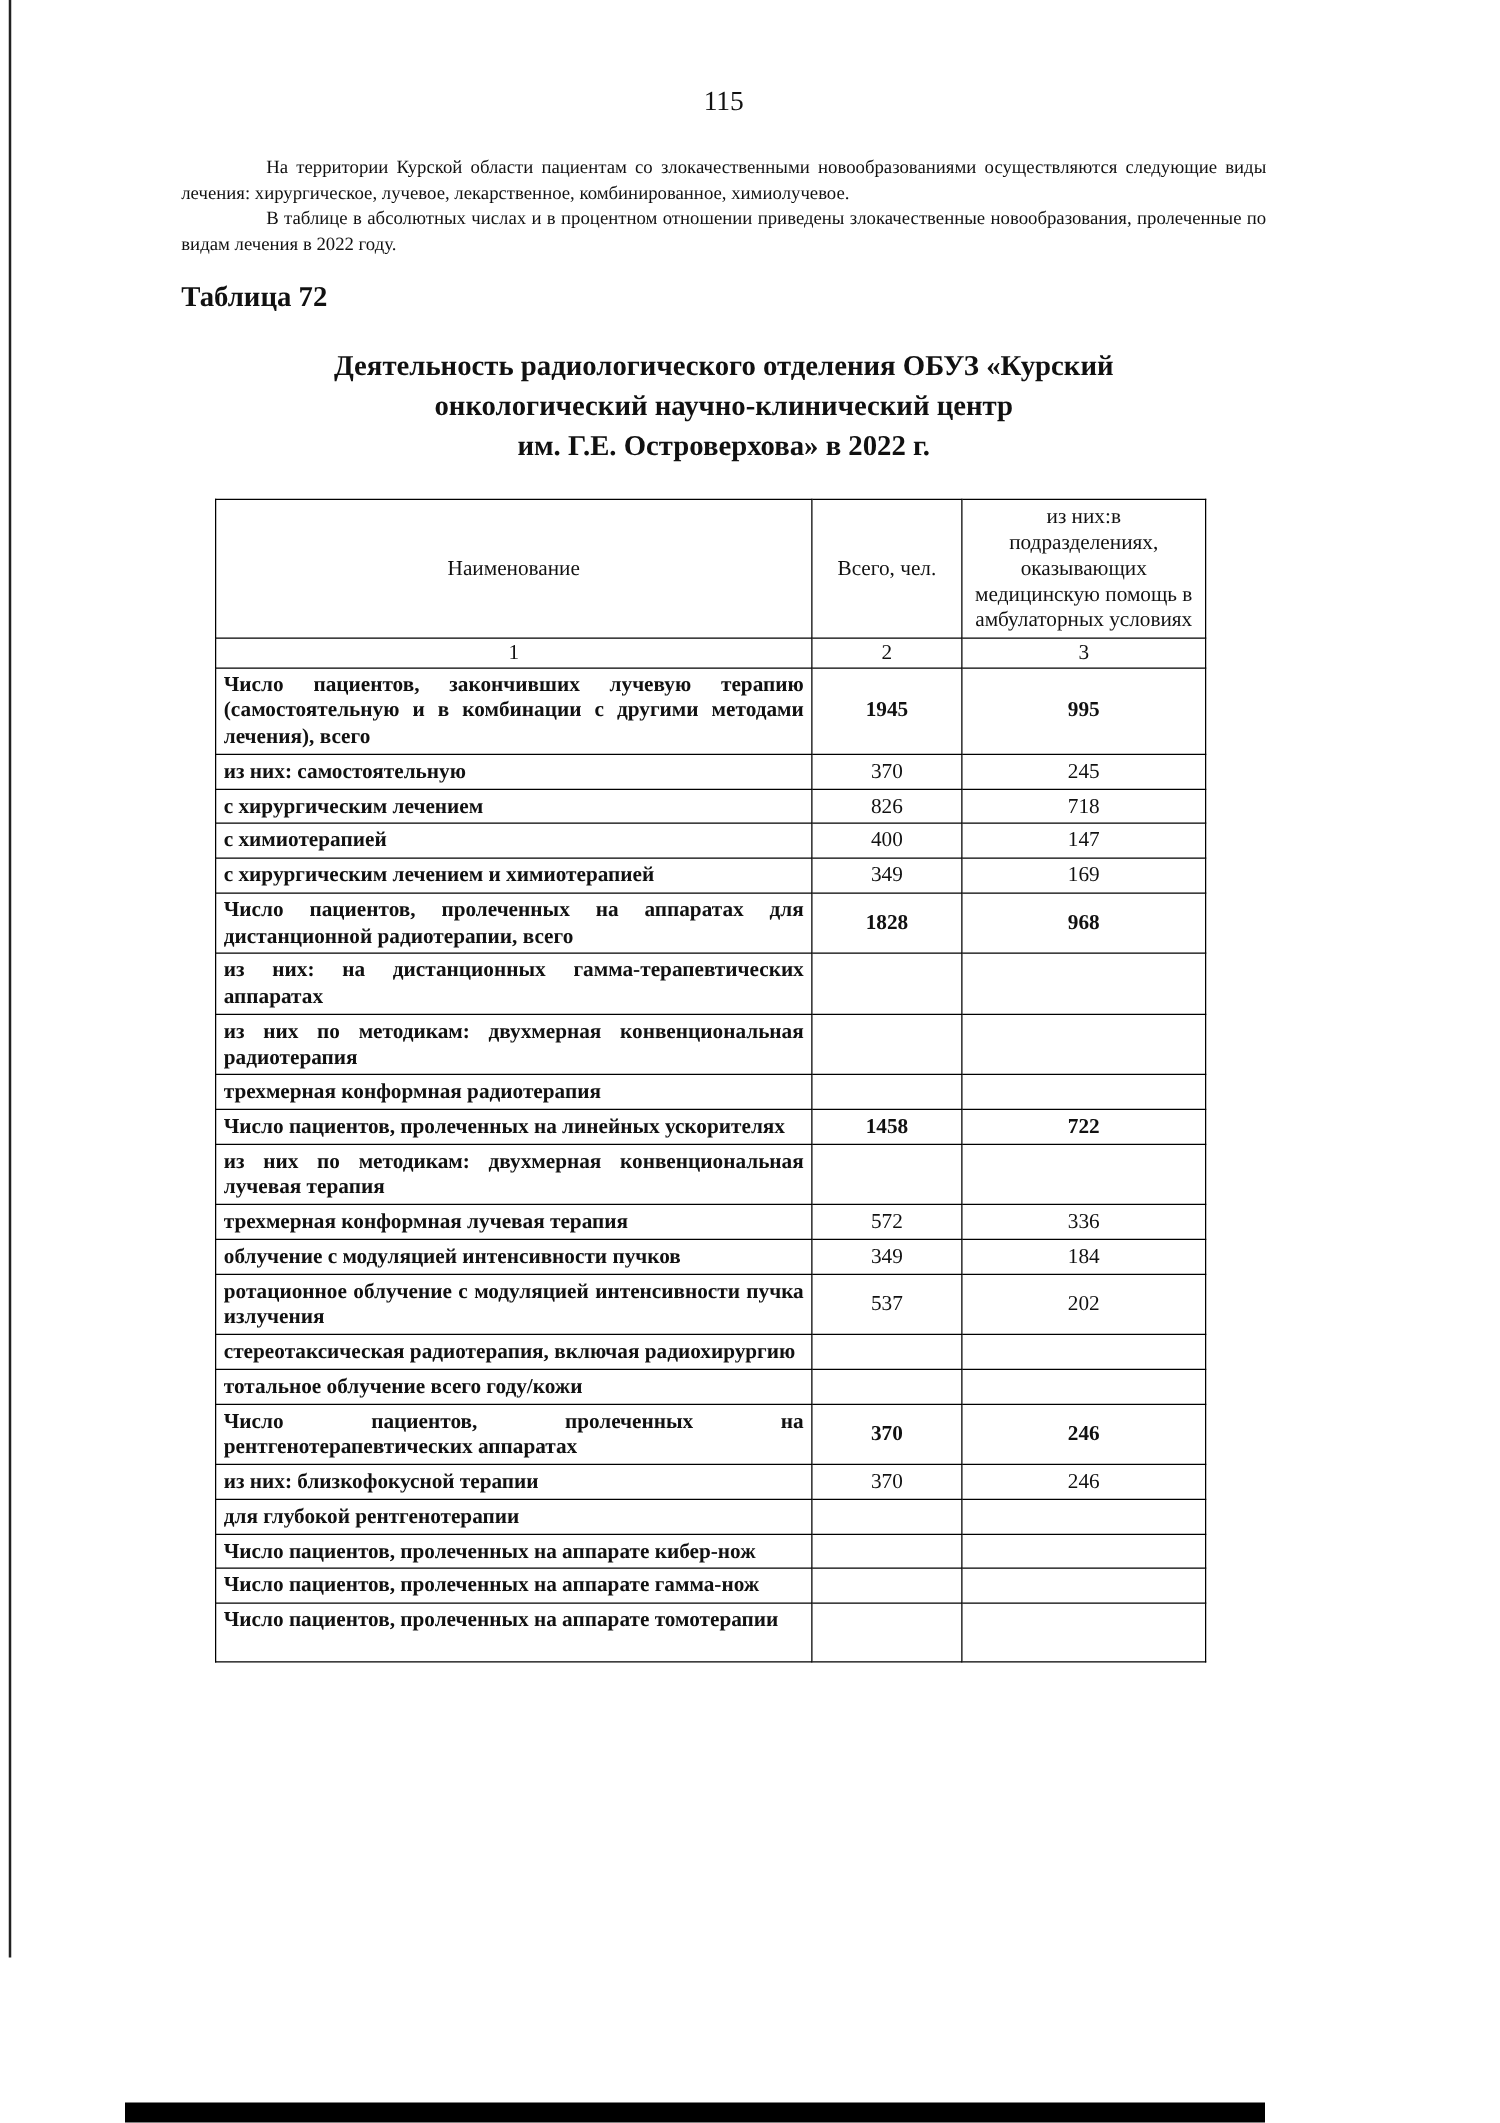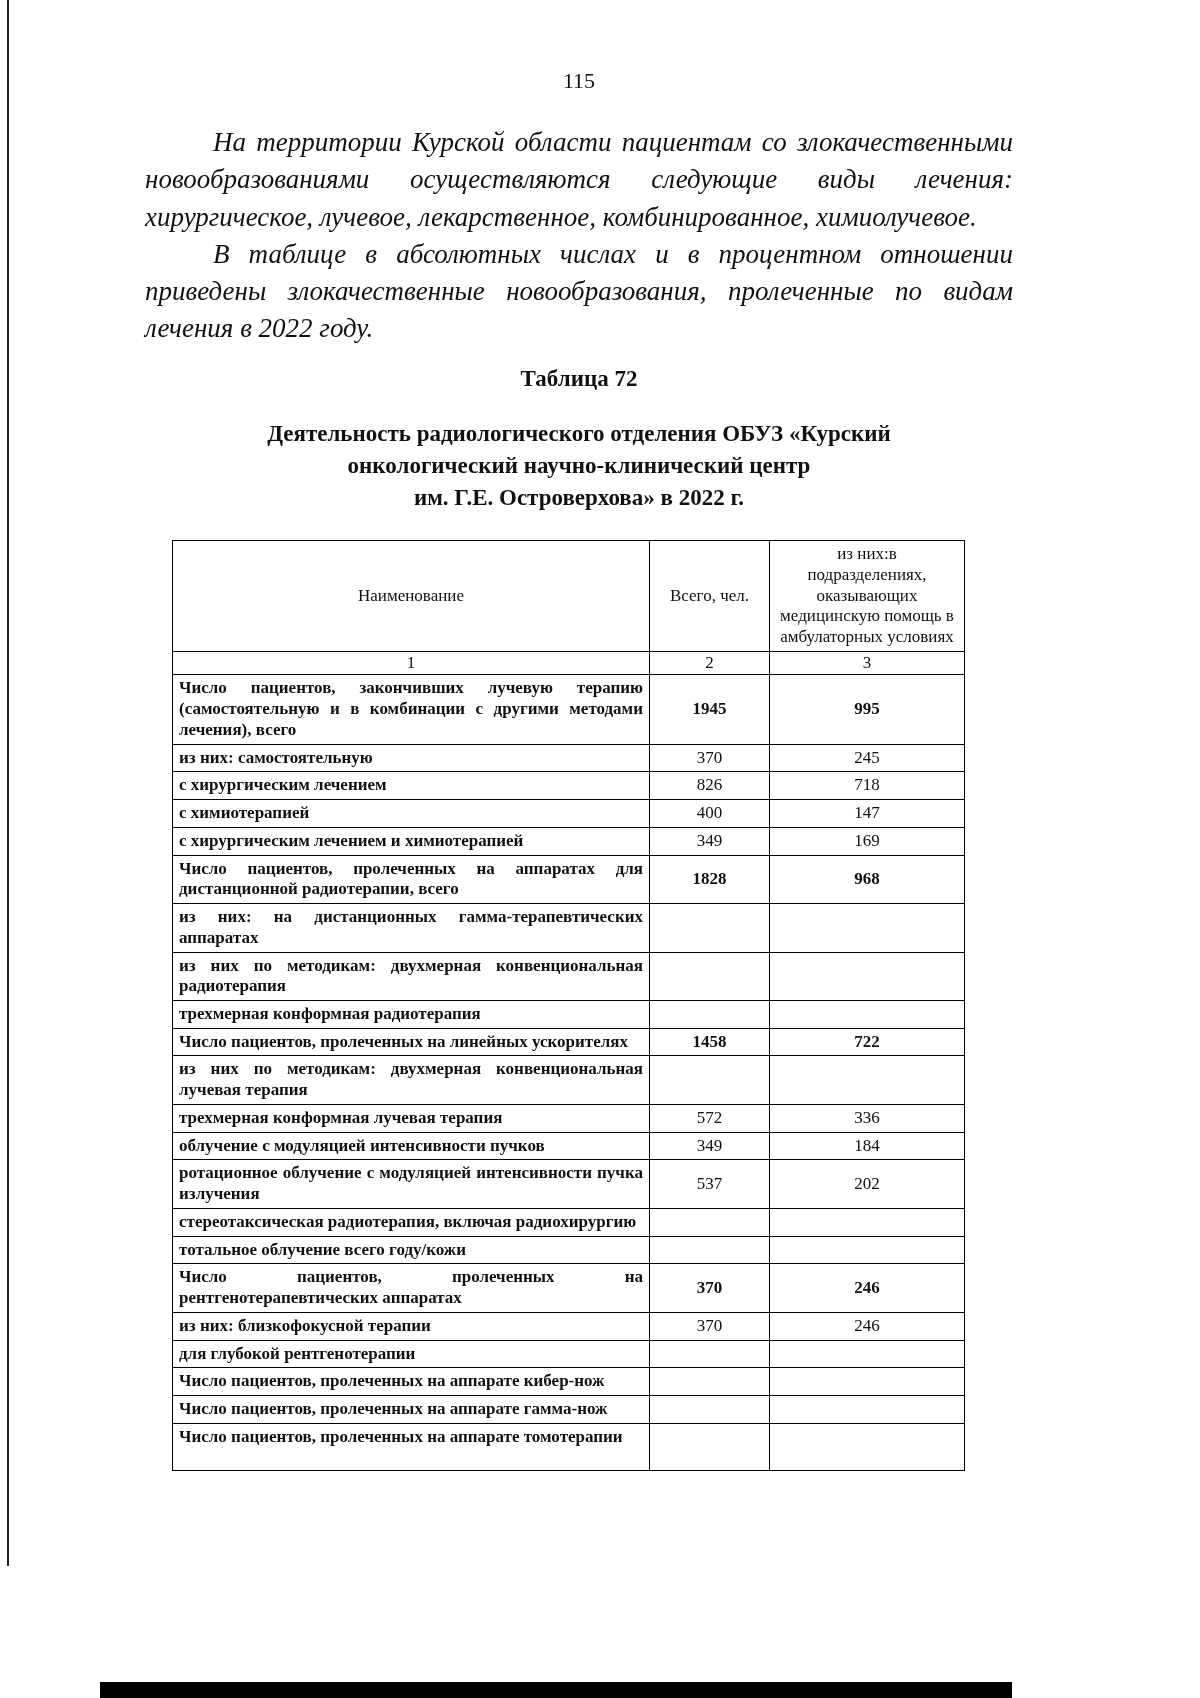--- a/index.html
+++ b/index.html
@@ -28,28 +28,27 @@
     position: absolute;
     left: 145px; top: 68px;
     width: 868px;
   }
   .page-number {
     text-align: center;
     font-size: 22px;
     margin-bottom: 30px;
   }
   p.body-par {
-    font-size: 27px;
+    font-size: 15px;
     line-height: 1.38;
     text-align: justify;
     text-indent: 68px;
-    font-style: italic;
   }
   .table-label {
-    text-align: center;
+    text-align: left;
     font-weight: bold;
     font-size: 23px;
     margin-top: 18px;
   }
   .table-title {
     text-align: center;
     font-weight: bold;
     font-size: 23px;
     line-height: 1.4;
     margin-top: 26px;

